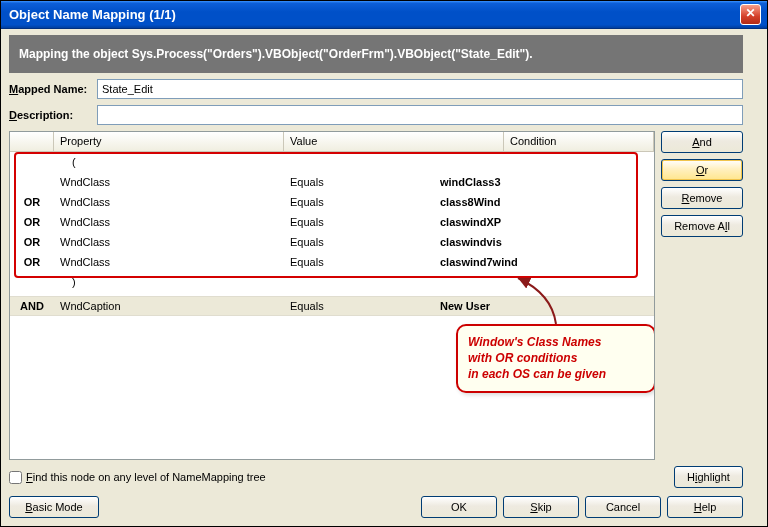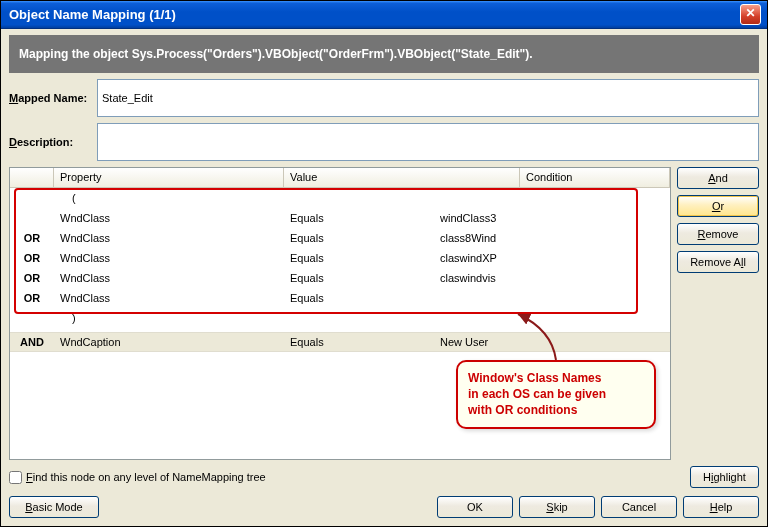--- a/index.html
+++ b/index.html
@@ -37,21 +37,21 @@
   border: 1px solid #fff;
   border-radius: 3px;
   color: #fff;
   font-weight: bold;
   text-align: center;
   line-height: 17px;
   font-size: 12px;
 }
 .client {
   flex: 1;
-  padding: 6px 8px 8px 8px;
+  padding: 6px 24px 8px 8px;
   display: flex;
   flex-direction: column;
   gap: 6px;
   position: relative;
   border-radius: 18px;
 }
 .banner {
   background: #757575;
   color: #fff;
   font-weight: bold;
@@ -63,21 +63,21 @@
   align-items: center;
   gap: 6px;
 }
 .formrow label {
   width: 82px;
   white-space: nowrap;
   font-weight: bold;
 }
 .textinput {
   flex: 1;
-  height: 38px;
+  height: 20px;
   border: 1px solid #7f9db9;
   background: #fff;
   padding: 2px 4px;
   font: inherit;
 }
 .midarea {
   display: flex;
   gap: 6px;
   flex: 1;
   min-height: 0;
@@ -97,21 +97,21 @@
   height: 20px;
 }
 .grid-header .hcell {
   padding: 3px 6px;
   border-right: 1px solid #cbc7b8;
   font-weight: normal;
 }
 .col-op   { width: 44px; }
 .col-prop { width: 230px; }
 .col-cond { width: 150px; }
-.col-val  { flex: 1; }
+.col-val  { flex: 1; font-weight: bold; }
 .grid-body {
   flex: 1;
   overflow: hidden;
   position: relative;
 }
 .grid-row {
   display: flex;
   height: 20px;
   align-items: center;
 }
@@ -239,20 +239,21 @@
           <div class="grid-row">
             <div class="gcell col-op op-bold">OR</div>
             <div class="gcell col-prop">WndClass</div>
             <div class="gcell col-cond">Equals</div>
             <div class="gcell col-val">claswindvis</div>
           </div>
           <div class="grid-row">
             <div class="gcell col-op op-bold">OR</div>
             <div class="gcell col-prop">WndClass</div>
             <div class="gcell col-cond">Equals</div>
+            <div class="gcell col-val">claswind7wind</div>
           </div>
 
           <div class="grid-row paren">
             <div class="gcell col-op"></div>
             <div class="gcell">)</div>
           </div>
 
           <div class="grid-row and-row">
             <div class="gcell col-op op-bold">AND</div>
             <div class="gcell col-prop">WndCaption</div>
@@ -262,24 +263,24 @@
 
           <svg class="arrow" style="left:500px; top:122px; width:60px; height:60px;">
             <defs>
                 <marker id="ah" markerWidth="8" markerHeight="8" refX="6" refY="3" orient="auto">
                   <path d="M0,0 L6,3 L0,6 Z" fill="#8b1a1a"></path>
                 </marker>
               </defs>
             <path d="M46,50 Q42,20 8,4" stroke="#8b1a1a" stroke-width="2" fill="none" marker-end="url(#ah)"></path>
           </svg>
 
-          <div class="callout" style="left:446px; top:172px;">
+          <div class="callout" style="left:446px; top:172px;font-style:italic;">
             <div>Window's Class Names</div>
+            <div>with OR conditions</div>
             <div>in each OS can be given</div>
-            <div>with OR conditions</div>
           </div>
 
         </div>
       </div>
 
       <div class="side-buttons">
         <button class="btn"><span class="btn-ul">A</span>nd</button>
         <button class="btn selected"><span class="btn-ul">O</span>r</button>
         <button class="btn"><span class="btn-ul">R</span>emove</button>
         <button class="btn">Remove A<span class="btn-ul">l</span>l</button>

